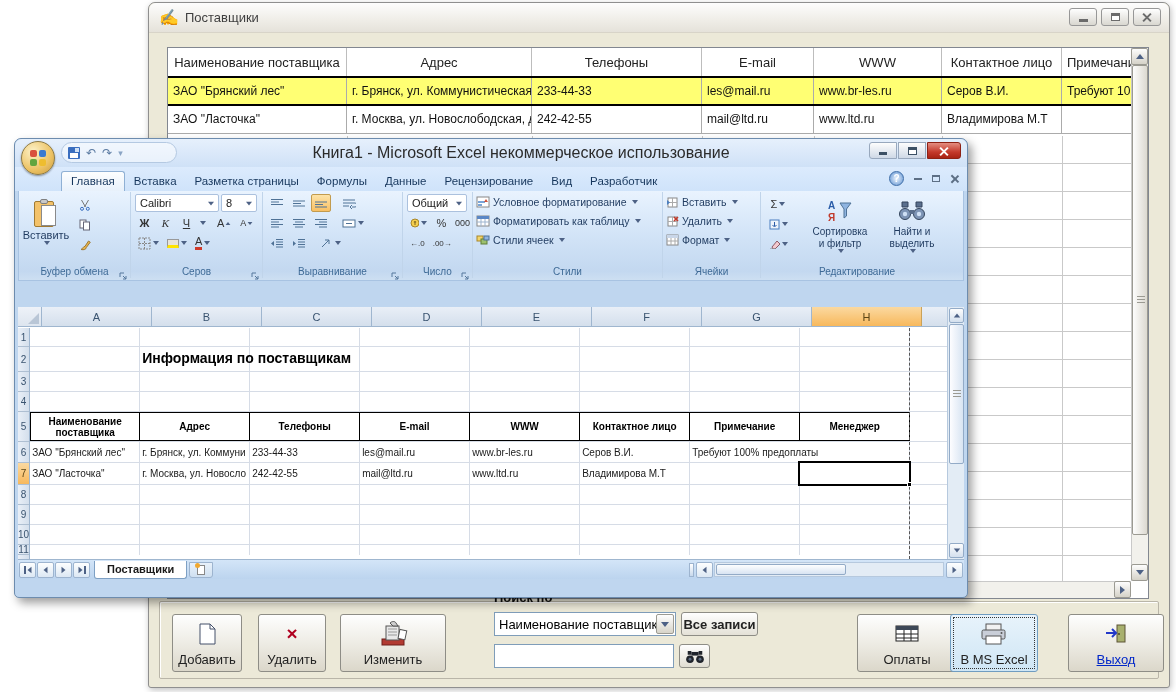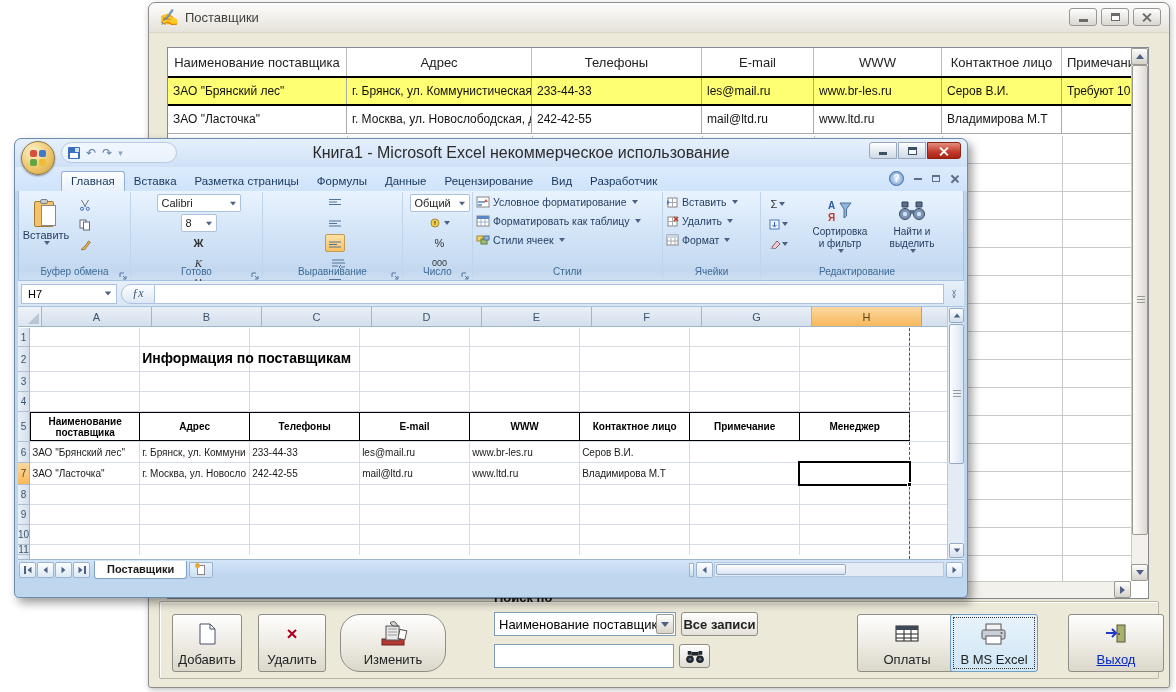--- a/index.html
+++ b/index.html
@@ -125,21 +125,21 @@
   .g-x3 { position:relative; width:9px; height:9px; }
   .g-x3::before,.g-x3::after { content:""; position:absolute; left:4px; top:0; width:1.5px; height:10px; background:#5d6f85; }
   .g-x3::before{transform:rotate(45deg);} .g-x3::after{transform:rotate(-45deg);}
 
   .xl-ribbon { position:absolute; left:3px; right:3px; top:52px; height:90px;
     background:linear-gradient(#e9f3fe,#d4e5f8 45%,#c3d8f0 90%,#cddff2); border:1px solid #a8c3e2;
     border-top:none; }
   .rgroup { position:absolute; top:1px; height:86px; border-right:1px solid #c0d4ea; }
   .rglabel { position:absolute; left:0; right:0; bottom:1px; text-align:center; font-size:10px; color:#3e6a96; }
   .launcher { position:absolute; right:2px; bottom:2px; width:9px; height:9px; }
-  .rrow { display:flex; align-items:center; gap:2px; margin:2px 0 0 4px;flex-direction:column; }
+  .rrow { display:flex; align-items:center; gap:2px; margin:2px 0 0 4px; }
   .combo { background:#fff; border:1px solid #abc1de; border-radius:2px; height:18px; font-size:11px;
     display:flex; align-items:center; padding-left:4px; color:#222; }
   .combo .tri-d { margin-left:auto; margin-right:3px; transform:scale(.75); }
   .ibtn { min-width:19px; height:18px; border:1px solid transparent; border-radius:2px; display:flex;
     align-items:center; justify-content:center; font-size:11px; color:#333; padding:0 2px; }
   .ibtn.hl { background:linear-gradient(#fde3a7,#f8c064); border-color:#c29b4e; }
   .blet { font-weight:bold; } .ilet { font-style:italic; font-family:"Liberation Serif",serif; }
   .ulet { text-decoration:underline; }
   .redbar { display:inline-block; border-bottom:3px solid #d03a2b; line-height:1; }
   .yelbar { display:inline-block; width:12px; height:9px; background:#e8e4da; border:1px solid #999; border-bottom:3px solid #ffe400; }
@@ -332,21 +332,21 @@
             <path d="M2 1h10l5 5v15H2z" fill="#fff" stroke="#44506b"></path>
             <path d="M12 1v5h5" fill="none" stroke="#44506b"></path>
           </svg>
       </div>
       <span>Добавить</span>
     </div>
     <div class="tbtn" style="left:98px;width:68px;">
       <div class="ticon red-x">×</div>
       <span>Удалить</span>
     </div>
-    <div class="tbtn" style="left:180px;width:106px;border-radius:20px;">
+    <div class="tbtn" style="left:180px;width:106px;">
       <div class="ticon">
         <svg width="34" height="28" viewBox="0 0 34 28">
           <rect x="6" y="19" width="22" height="6" fill="#b23a32" stroke="#6e1f1a"></rect>
           <rect x="10" y="6" width="13" height="14" fill="#e9e9e9" stroke="#555"></rect>
           <path d="M12 9h9M12 12h9M12 15h9" stroke="#999"></path>
           <path d="M14 3c2-2 5-2 6 0l2 3h-5z" fill="#cfcfcf" stroke="#555"></path>
           <rect x="23" y="10" width="7" height="9" fill="#fff" stroke="#555" transform="rotate(12 26 14)"></rect>
         </svg>
       </div>
       <span>Изменить</span>
@@ -530,21 +530,21 @@
         </div>
         <div class="ibtn">
             <span class="yelbar"></span>
             <span class="tri-sm"></span>
           </div>
         <div class="ibtn">
             <span class="redbar">А</span>
             <span class="tri-sm"></span>
           </div>
       </div>
-      <div class="rglabel"><span>Готово</span></div>
+      <div class="rglabel"><span>Серов</span></div>
       <div class="launcher">
         <svg width="9" height="9" viewBox="0 0 9 9">
             <path d="M1 1h4M1 1v4M4 4l3 3M7 4v3h-3" stroke="#54779c" fill="none"></path>
           </svg>
       </div>
     </div>
 
     <div class="rgroup" style="left:244px;width:140px;">
       <div class="rrow">
         <div class="ibtn">
@@ -756,34 +756,20 @@
               <circle cx="21" cy="14" r="2.2" fill="#cfe0f5"></circle>
             </svg>
         </div>
         <span>Найти и выделить</span>
           <span class="tri-sm"></span>
       </div>
       <div class="rglabel"><span>Редактирование</span></div>
     </div>
   </div>
 
-  <div class="xl-formula">
-    <div class="namebox">
-      <span>H7</span>
-      <span class="tri-d"></span>
-    </div>
-    <div class="fx">
-        <span>ƒx</span>
-      </div>
-    <div class="fbar-input"><span></span></div>
-    <div class="fbar-exp">
-      <span>∨</span>
-        <span>∨</span>
-    </div>
-  </div>
 
   <div class="xl-sheet">
     <div class="colheads">
       <div class="corner"></div>
       <div class="ch">A</div>
       <div class="ch">B</div>
       <div class="ch">C</div>
       <div class="ch">D</div>
       <div class="ch">E</div>
       <div class="ch">F</div>
@@ -823,20 +809,21 @@
           <div class="hcell">Менеджер</div>
           <div class="xcell nofill"></div>
         </div>
         <div class="xrow flexr" style="height:21px;">
           <div class="xcell">ЗАО "Брянский лес"</div>
           <div class="xcell">г. Брянск, ул. Коммуни</div>
           <div class="xcell">233-44-33</div>
           <div class="xcell">les@mail.ru</div>
           <div class="xcell">www.br-les.ru</div>
           <div class="xcell">Серов В.И.</div>
+          <div class="xcell wide">Требуют 100% предоплаты</div>
           <div class="xcell nofill"></div>
         </div>
         <div class="xrow flexr" style="height:22px;">
           <div class="xcell">ЗАО "Ласточка"</div>
           <div class="xcell">г. Москва, ул. Новосло</div>
           <div class="xcell">242-42-55</div>
           <div class="xcell">mail@ltd.ru</div>
           <div class="xcell">www.ltd.ru</div>
           <div class="xcell">Владимирова М.Т</div>
           <div class="xcell"></div>

